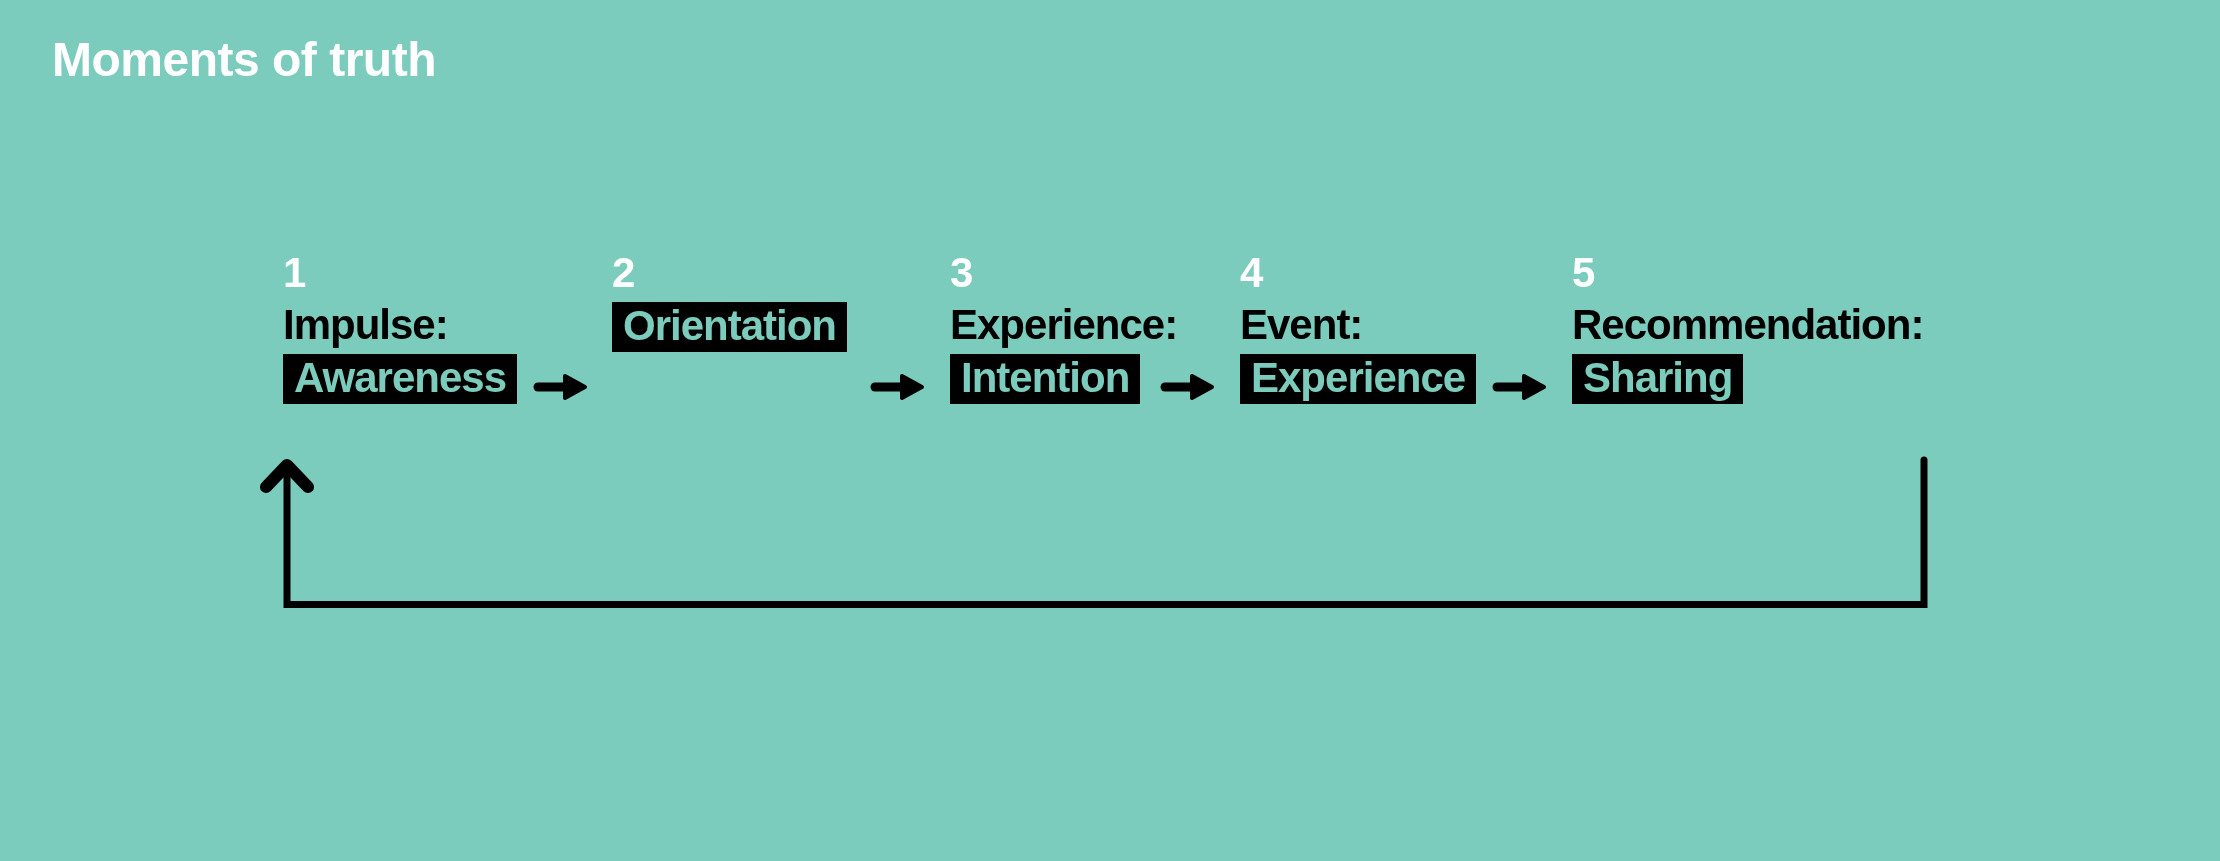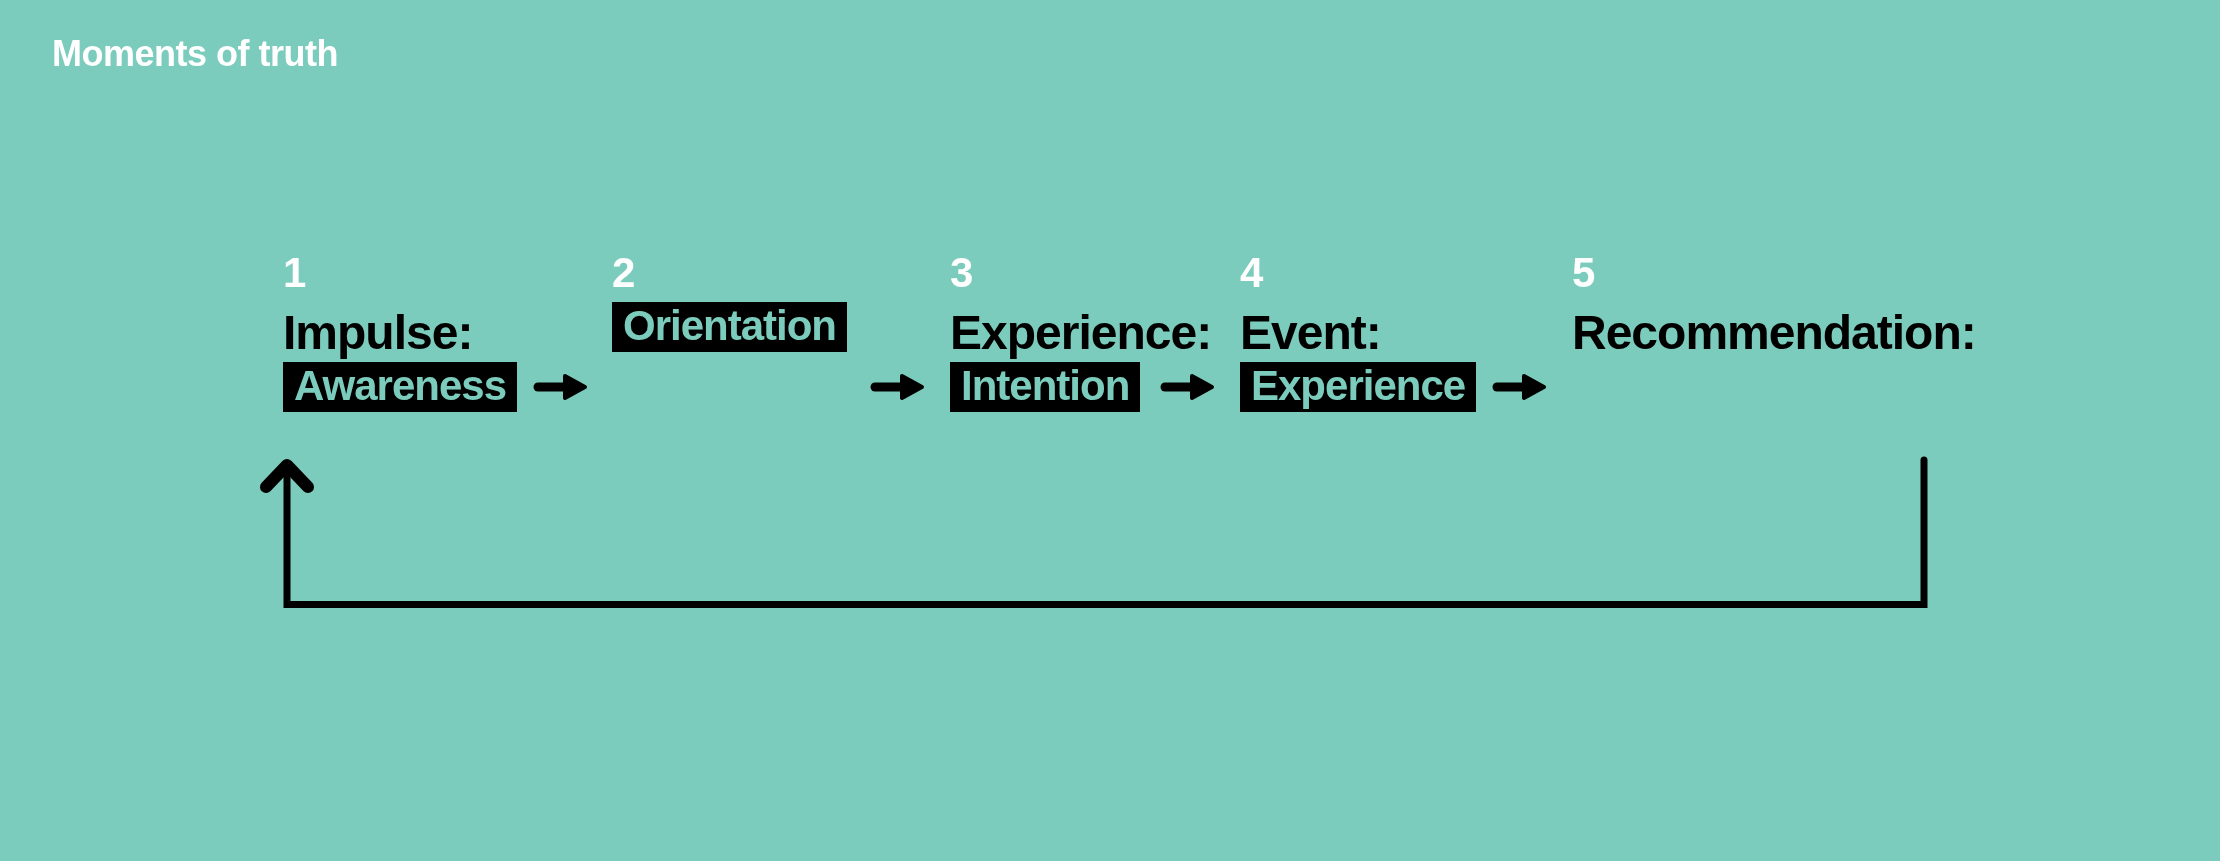--- a/index.html
+++ b/index.html
@@ -11,43 +11,43 @@
     position: relative;
     width: 2220px;
     height: 861px;
     background: #7BCCBC;
     overflow: hidden;
   }
   .page-title {
     position: absolute;
     left: 52px;
     top: 34px;
-    font-size: 36px;
+    font-size: 48px;
     font-weight: 700;
     letter-spacing: -0.5px;
     color: #FFFFFF;
     line-height: 1.1;
   }
   .stage {
     position: absolute;
     top: 252px;
     display: flex;
     flex-direction: column;
     align-items: flex-start;
   }
   .stage-number {
     font-size: 42px;
     line-height: 42px;
     font-weight: 700;
     color: #FFFFFF;
     letter-spacing: -0.5px;
   }
   .stage-label {
-    margin-top: 18px;
-    font-size: 48px;
+    margin-top: 10px;
+    font-size: 42px;
     line-height: 42px;
     font-weight: 700;
     color: #000000;
     letter-spacing: -1px;
     white-space: nowrap;
   }
   .moment-box {
     margin-top: 8px;
     background: #000000;
     color: #7BCCBC;
@@ -108,20 +108,21 @@
 
   <div class="stage stage-4">
     <div class="stage-number">4</div>
     <div class="stage-label">Event:</div>
     <div class="moment-box">Experience</div>
   </div>
 
   <div class="stage stage-5">
     <div class="stage-number">5</div>
     <div class="stage-label">Recommendation:</div>
+    <div class="moment-box">Sharing</div>
   </div>
 
   <svg class="flow-arrow flow-arrow-1" viewBox="0 0 56 30" aria-hidden="true">
     <line x1="5" y1="15" x2="33" y2="15" stroke="#000" stroke-width="9" stroke-linecap="round"></line>
     <path d="M32 4 L52 15 L32 26 Z" fill="#000" stroke="#000" stroke-width="4" stroke-linejoin="round"></path>
   </svg>
   <svg class="flow-arrow flow-arrow-2" viewBox="0 0 56 30" aria-hidden="true">
     <line x1="5" y1="15" x2="33" y2="15" stroke="#000" stroke-width="9" stroke-linecap="round"></line>
     <path d="M32 4 L52 15 L32 26 Z" fill="#000" stroke="#000" stroke-width="4" stroke-linejoin="round"></path>
   </svg>

